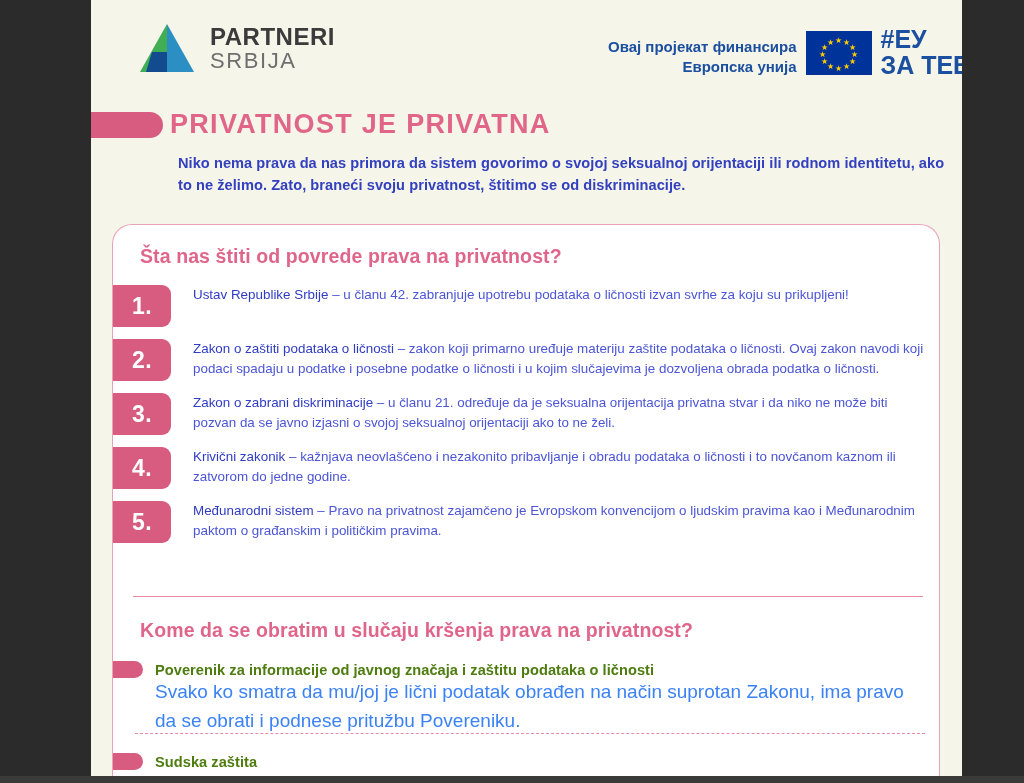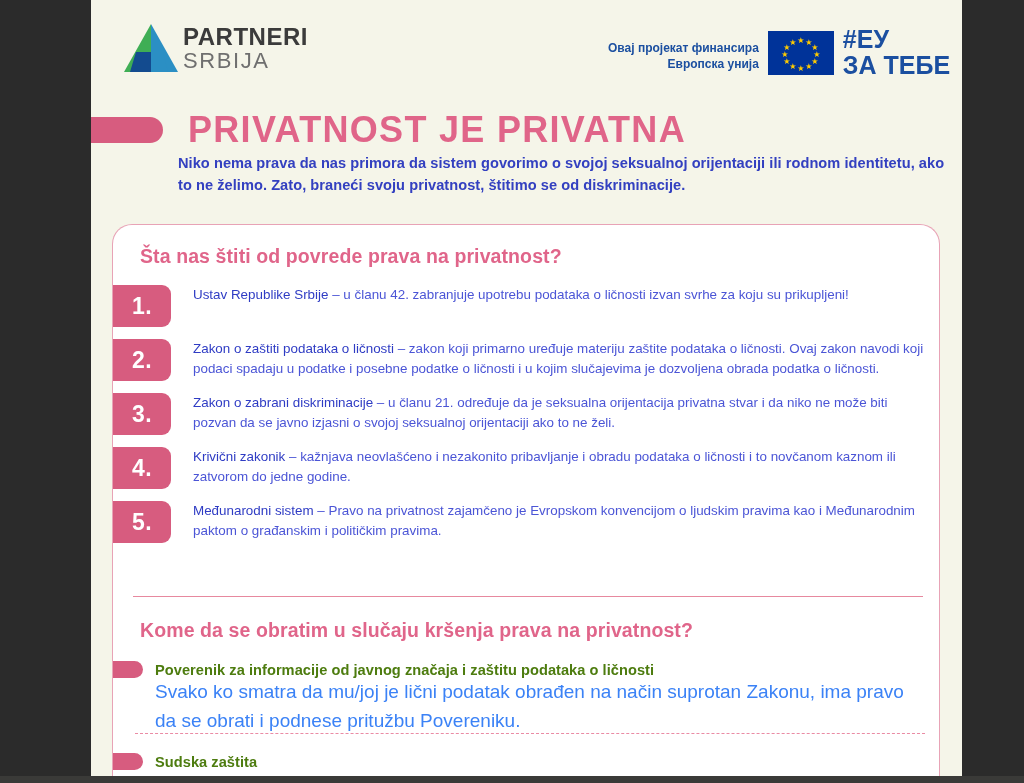--- a/index.html
+++ b/index.html
@@ -42,25 +42,25 @@
   
   .header {
     position: absolute;
     left: 0; top: 0;
     width: 871px;
     height: 95px;
   }
 
   .logo-block {
     position: absolute;
-    left: 31px;
+    left: 47px;
     top: 22px;
     display: flex;
     align-items: center;
-    gap: 3px;
+    gap: 14px;
   }
 
   .logo-mark { width: 58px; height: 52px; display: block; }
 
   .logo-text { line-height: 1; }
   .logo-text .l1 {
     font-size: 24px;
     font-weight: bold;
     letter-spacing: 0.5px;
     color: #3b3b3b;
@@ -79,21 +79,21 @@
     position: absolute;
     left: 517px;
     top: 27px;
     display: flex;
     align-items: center;
     gap: 9px;
   }
 
   .eu-caption {
     text-align: right;
-    font-size: 12px;
+    font-size: 15px;
     font-weight: bold;
     color: #1b4fa0;
     line-height: 1.28;
     white-space: nowrap;
     margin-top: 8px;
   }
 
   .eu-flag {
     width: 66px;
     height: 44px;
@@ -129,22 +129,22 @@
     align-items: center;
   }
   .title-bar {
     width: 72px;
     height: 26px;
     background: #d75c7f;
     border-radius: 0 13px 13px 0;
     flex: 0 0 auto;
   }
   .page-title {
-    margin-left: 25px;
-    font-size: 36px;
+    margin-left: 7px;
+    font-size: 27px;
     font-weight: bold;
     color: #e06589;
     letter-spacing: 1.3px;
     white-space: nowrap;
   }
 
   .intro {
     position: absolute;
     left: 87px;
     top: 152px;

